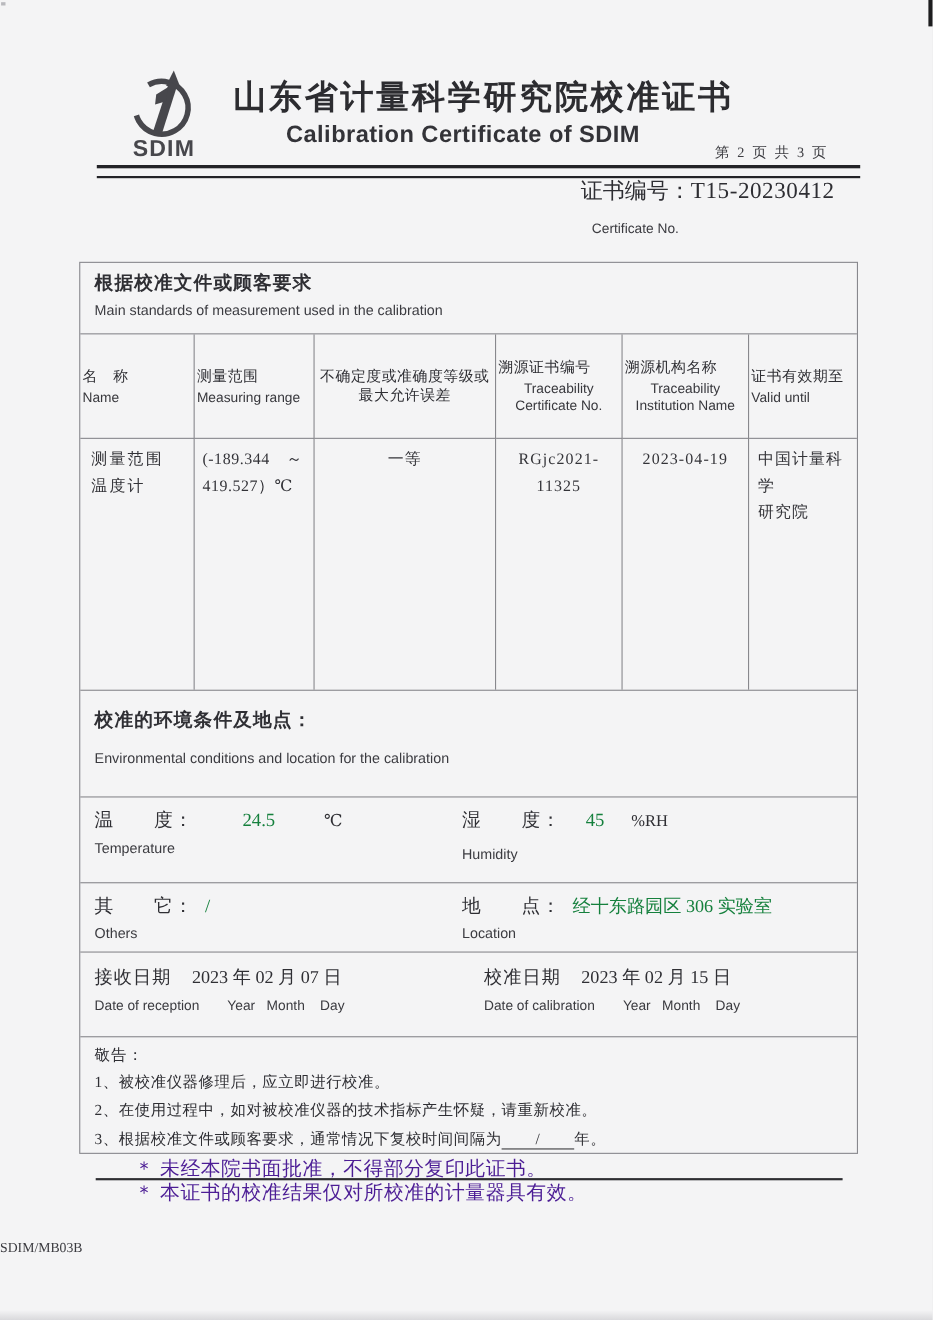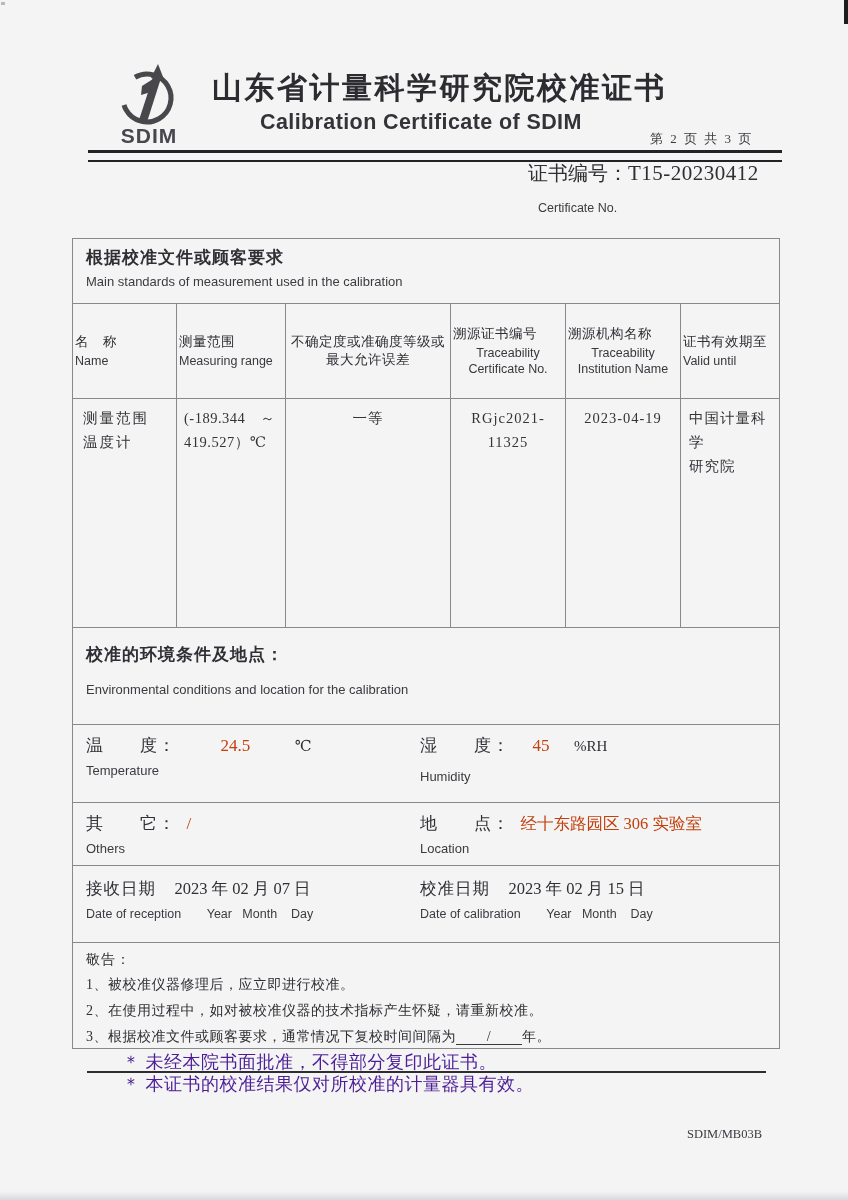--- a/index.html
+++ b/index.html
@@ -58,47 +58,47 @@
   .bc.cell-inst{padding-left:8px;letter-spacing:1px;}
 
   .sec-env{height:89px;border-top:1px solid #88888d;}
   .env-row{display:flex;border-top:1px solid #88888d;box-sizing:border-box;}
   .env-row .half-l{width:347px;padding-left:13px;box-sizing:border-box;}
   .env-row .half-r{flex:1;}
   .row1{height:78px;}
   .row2{height:63px;}
   .env-item{padding-top:9px;}
   .env-label{font-family:"Liberation Serif","DejaVu Serif",serif;font-size:17px;letter-spacing:1px;color:#2f2f34;}
-  .env-val{font-family:"Liberation Serif","DejaVu Serif",serif;font-size:17px;color:#c2410c;}
+  .env-val{font-family:"Liberation Serif","DejaVu Serif",serif;font-size:17px;color:#15803d;}
   .env-unit{font-family:"Liberation Serif","DejaVu Serif",serif;font-size:15px;color:#2f2f34;}
   .env-en{font-size:13px;margin-top:6px;color:#3b3b40;}
   .sp40{margin-left:40px;} .sp18{margin-left:18px;} .sp20{margin-left:20px;} .sp6{margin-left:6px;}
 
-  .dates-row{height:77px;border-top:1px solid #88888d;display:flex;box-sizing:border-box;}
+  .dates-row{height:77px;border-top:1px solid #88888d;display:flex;box-sizing:border-box;gap:20px;}
   .date-block{padding-top:12px;}
   .date-block.left{width:347px;padding-left:13px;box-sizing:border-box;}
   .date-label{font-family:"Liberation Serif","DejaVu Serif",serif;font-size:16.5px;letter-spacing:1px;color:#2f2f34;}
   .date-val{font-family:"Liberation Serif","DejaVu Serif",serif;font-size:16.5px;margin-left:14px;color:#2f2f34;}
   .date-en{font-size:12.5px;margin-top:7px;color:#3b3b40;}
   .date-units{white-space:pre;margin-left:22px;}
 
   .notice-box{height:120px;border-top:1px solid #88888d;box-sizing:border-box;
     padding:8px 0 0 13px;font-family:"Liberation Serif","DejaVu Serif",serif;
     font-size:14px;color:#2f2f34;}
   .notice-title{margin-bottom:3px;letter-spacing:1px;}
   .notice-item{line-height:26px;letter-spacing:0.5px;}
   .gap-slash{display:inline-block;width:66px;text-align:center;
     border-bottom:1px solid #3a3a3e;line-height:15px;}
 
   
   .footer-rule{left:87px;top:1071px;width:679px;height:0;border-top:2.5px solid #2e2e32;}
   .footer-notes{left:122px;top:1051px;font-family:"Liberation Serif","DejaVu Serif",serif;
     font-size:18px;color:#4c1d95;letter-spacing:0.5px;}
   .footer-notes div{line-height:22px;}
-  .form-code{left:0;top:1127px;width:762px;text-align:right;
+  .form-code{left:0;top:1127px;width:762px;text-align:left;
     font-family:"Liberation Serif","DejaVu Serif",serif;font-size:12.5px;color:#3a3a3f;}
 </style>
 </head>
 <body>
 
 <div class="page">
 
   <div class="artifact-tr"></div>
   <div class="artifact-tl"></div>
   <div class="bottom-shadow"></div>

